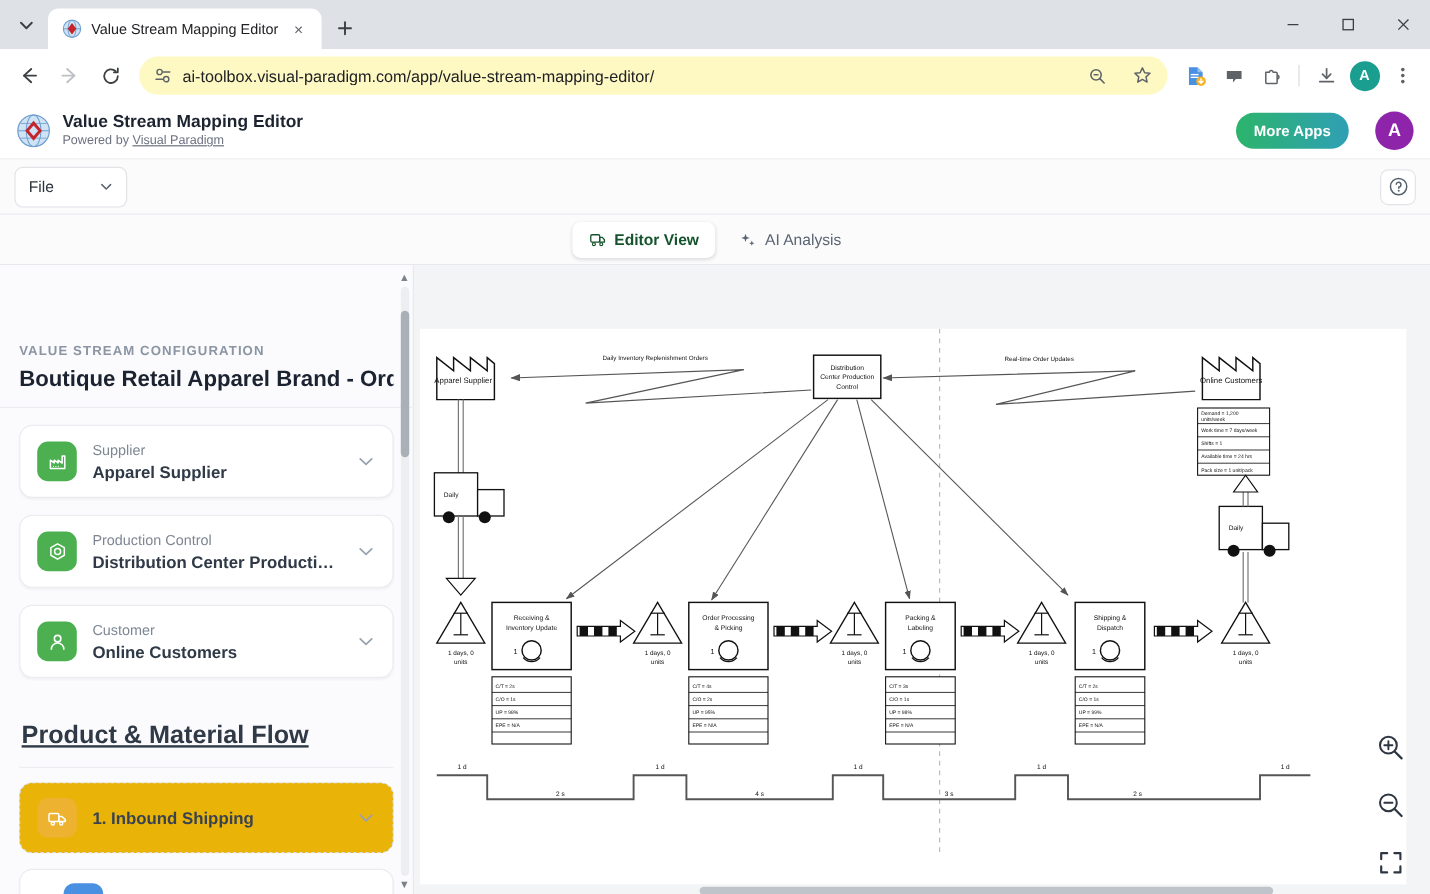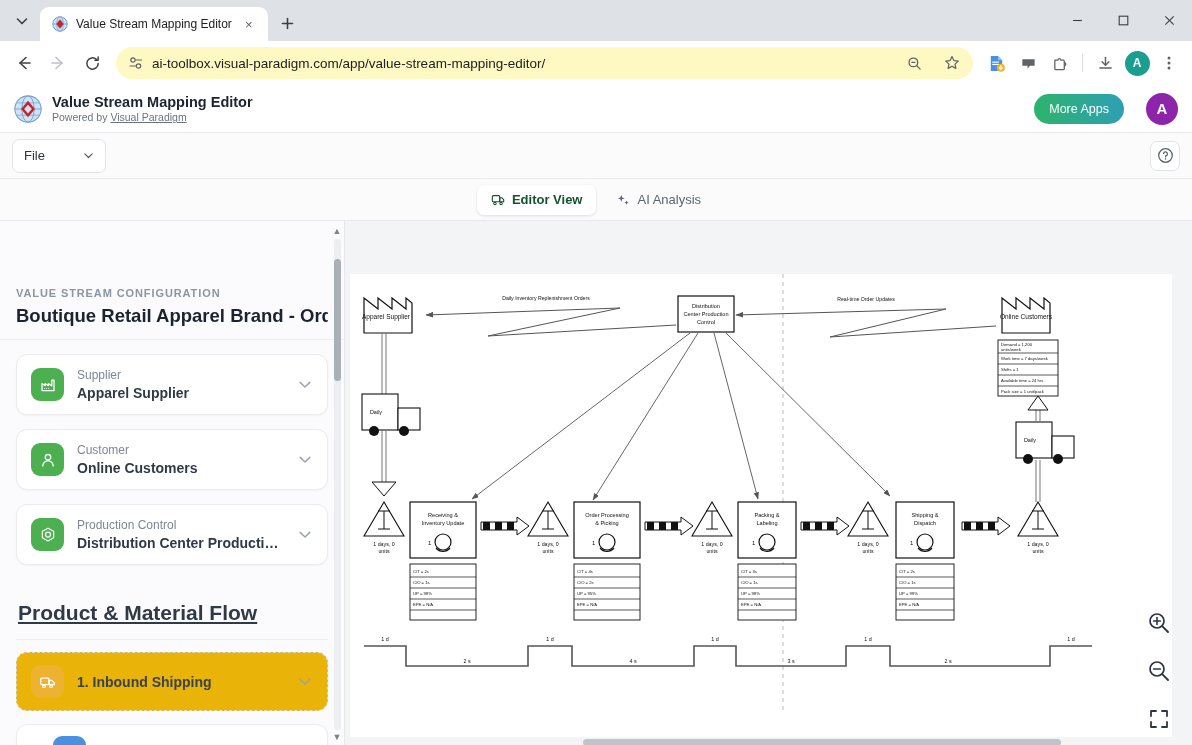--- a/index.html
+++ b/index.html
@@ -85,21 +85,21 @@
   }
   .vp-logo { width: 28px; height: 28px; flex: 0 0 28px; }
   .app-titles { display: flex; flex-direction: column; gap: 1px; }
   .app-title { font-size: 14.5px; font-weight: bold; color: #1c2430; line-height: 1.15; }
   .app-sub { font-size: 10.5px; color: #6b7280; }
   .app-sub a { color: #6b7280; text-decoration: underline; }
   .more-apps {
     margin-left: auto; height: 30px; padding: 0 15px;
     border-radius: 15px; border: none; cursor: pointer;
     background: linear-gradient(90deg,#2cb46b,#2f9fb5);
-    color: #fff; font-size: 12.5px; font-weight: normal;
+    color: #fff; font-size: 12.5px; font-weight: bold;
     font-family: "Liberation Sans", sans-serif;
   }
   .avatar-lg {
     width: 32px; height: 32px; border-radius: 50%; background: #8e24aa;
     color: #fff; font-size: 15px; font-weight: bold; margin-left: 12px;
     display: flex; align-items: center; justify-content: center; cursor: pointer;
   }
 
   
   .menubar {
@@ -440,43 +440,43 @@
           <div class="cfg-val">Apparel Supplier</div>
         </div>
         <svg class="chev" width="15" height="15" viewBox="0 0 14 14">
             <path d="M2.5 5 L7 9.3 L11.5 5" fill="none" stroke="currentColor" stroke-width="1.35" stroke-linecap="round" stroke-linejoin="round"></path>
           </svg>
       </div>
 
       <div class="cfg-card">
         <div class="cfg-ico">
           <svg width="18" height="18" viewBox="0 0 18 18">
+              <path d="M9 2.2 L14.6 5.3 v6.4 L9 15 L3.4 11.7 V5.3 Z" fill="none" stroke="#fff" stroke-width="1.25" stroke-linejoin="round"></path>
+              <circle cx="9" cy="8.6" r="2.5" fill="none" stroke="#fff" stroke-width="1.25"></circle>
+            </svg>
+        </div>
+        <div class="cfg-txt">
+          <div class="cfg-role">Production Control</div>
+          <div class="cfg-val">Distribution Center Productio...</div>
+        </div>
+        <svg class="chev" width="15" height="15" viewBox="0 0 14 14">
+            <path d="M2.5 5 L7 9.3 L11.5 5" fill="none" stroke="currentColor" stroke-width="1.35" stroke-linecap="round" stroke-linejoin="round"></path>
+          </svg>
+      </div>
+
+      <div class="cfg-card">
+        <div class="cfg-ico">
+          <svg width="18" height="18" viewBox="0 0 18 18">
               <circle cx="9" cy="6.2" r="2.7" fill="none" stroke="#fff" stroke-width="1.3"></circle>
               <path d="M3.8 15 a5.2 5.2 0 0 1 10.4 0" fill="none" stroke="#fff" stroke-width="1.3" stroke-linecap="round"></path>
             </svg>
         </div>
         <div class="cfg-txt">
           <div class="cfg-role">Customer</div>
           <div class="cfg-val">Online Customers</div>
-        </div>
-        <svg class="chev" width="15" height="15" viewBox="0 0 14 14">
-            <path d="M2.5 5 L7 9.3 L11.5 5" fill="none" stroke="currentColor" stroke-width="1.35" stroke-linecap="round" stroke-linejoin="round"></path>
-          </svg>
-      </div>
-
-      <div class="cfg-card">
-        <div class="cfg-ico">
-          <svg width="18" height="18" viewBox="0 0 18 18">
-              <path d="M9 2.2 L14.6 5.3 v6.4 L9 15 L3.4 11.7 V5.3 Z" fill="none" stroke="#fff" stroke-width="1.25" stroke-linejoin="round"></path>
-              <circle cx="9" cy="8.6" r="2.5" fill="none" stroke="#fff" stroke-width="1.25"></circle>
-            </svg>
-        </div>
-        <div class="cfg-txt">
-          <div class="cfg-role">Production Control</div>
-          <div class="cfg-val">Distribution Center Productio...</div>
         </div>
         <svg class="chev" width="15" height="15" viewBox="0 0 14 14">
             <path d="M2.5 5 L7 9.3 L11.5 5" fill="none" stroke="currentColor" stroke-width="1.35" stroke-linecap="round" stroke-linejoin="round"></path>
           </svg>
       </div>
 
       <div class="sb-section-title">Product &amp; Material Flow</div>
       <div class="sb-divider"></div>
 
       <div class="flow-step">

